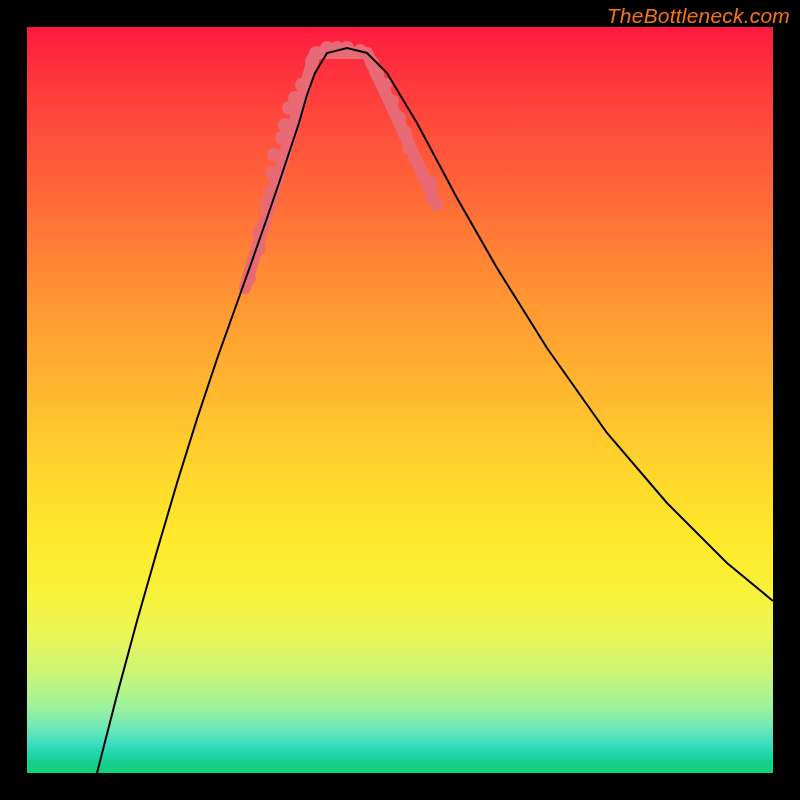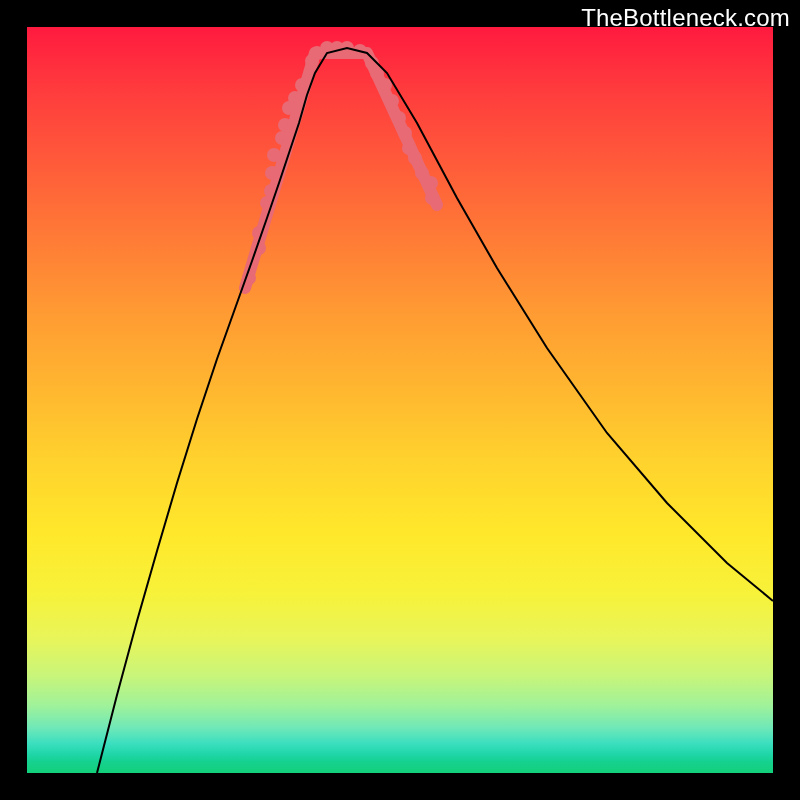--- a/index.html
+++ b/index.html
@@ -35,24 +35,25 @@
       #3cdfc0 96%,
       #1fd6a8 97.5%,
       #15d18f 98.5%,
       #12d07a 100%
     );
   }
   .watermark {
     position: absolute;
     top: 4px;
     right: 10px;
-    color: #ffffff;
-    font-size: 24px;
+    color: #f97316;
+    font-size: 21px;
     font-weight: 400;
     letter-spacing: 0.2px;
+    font-style: italic;
   }
   svg.curve {
     position: absolute;
     left: 0;
     top: 0;
     width: 746px;
     height: 746px;
   }
 </style>
 </head>

